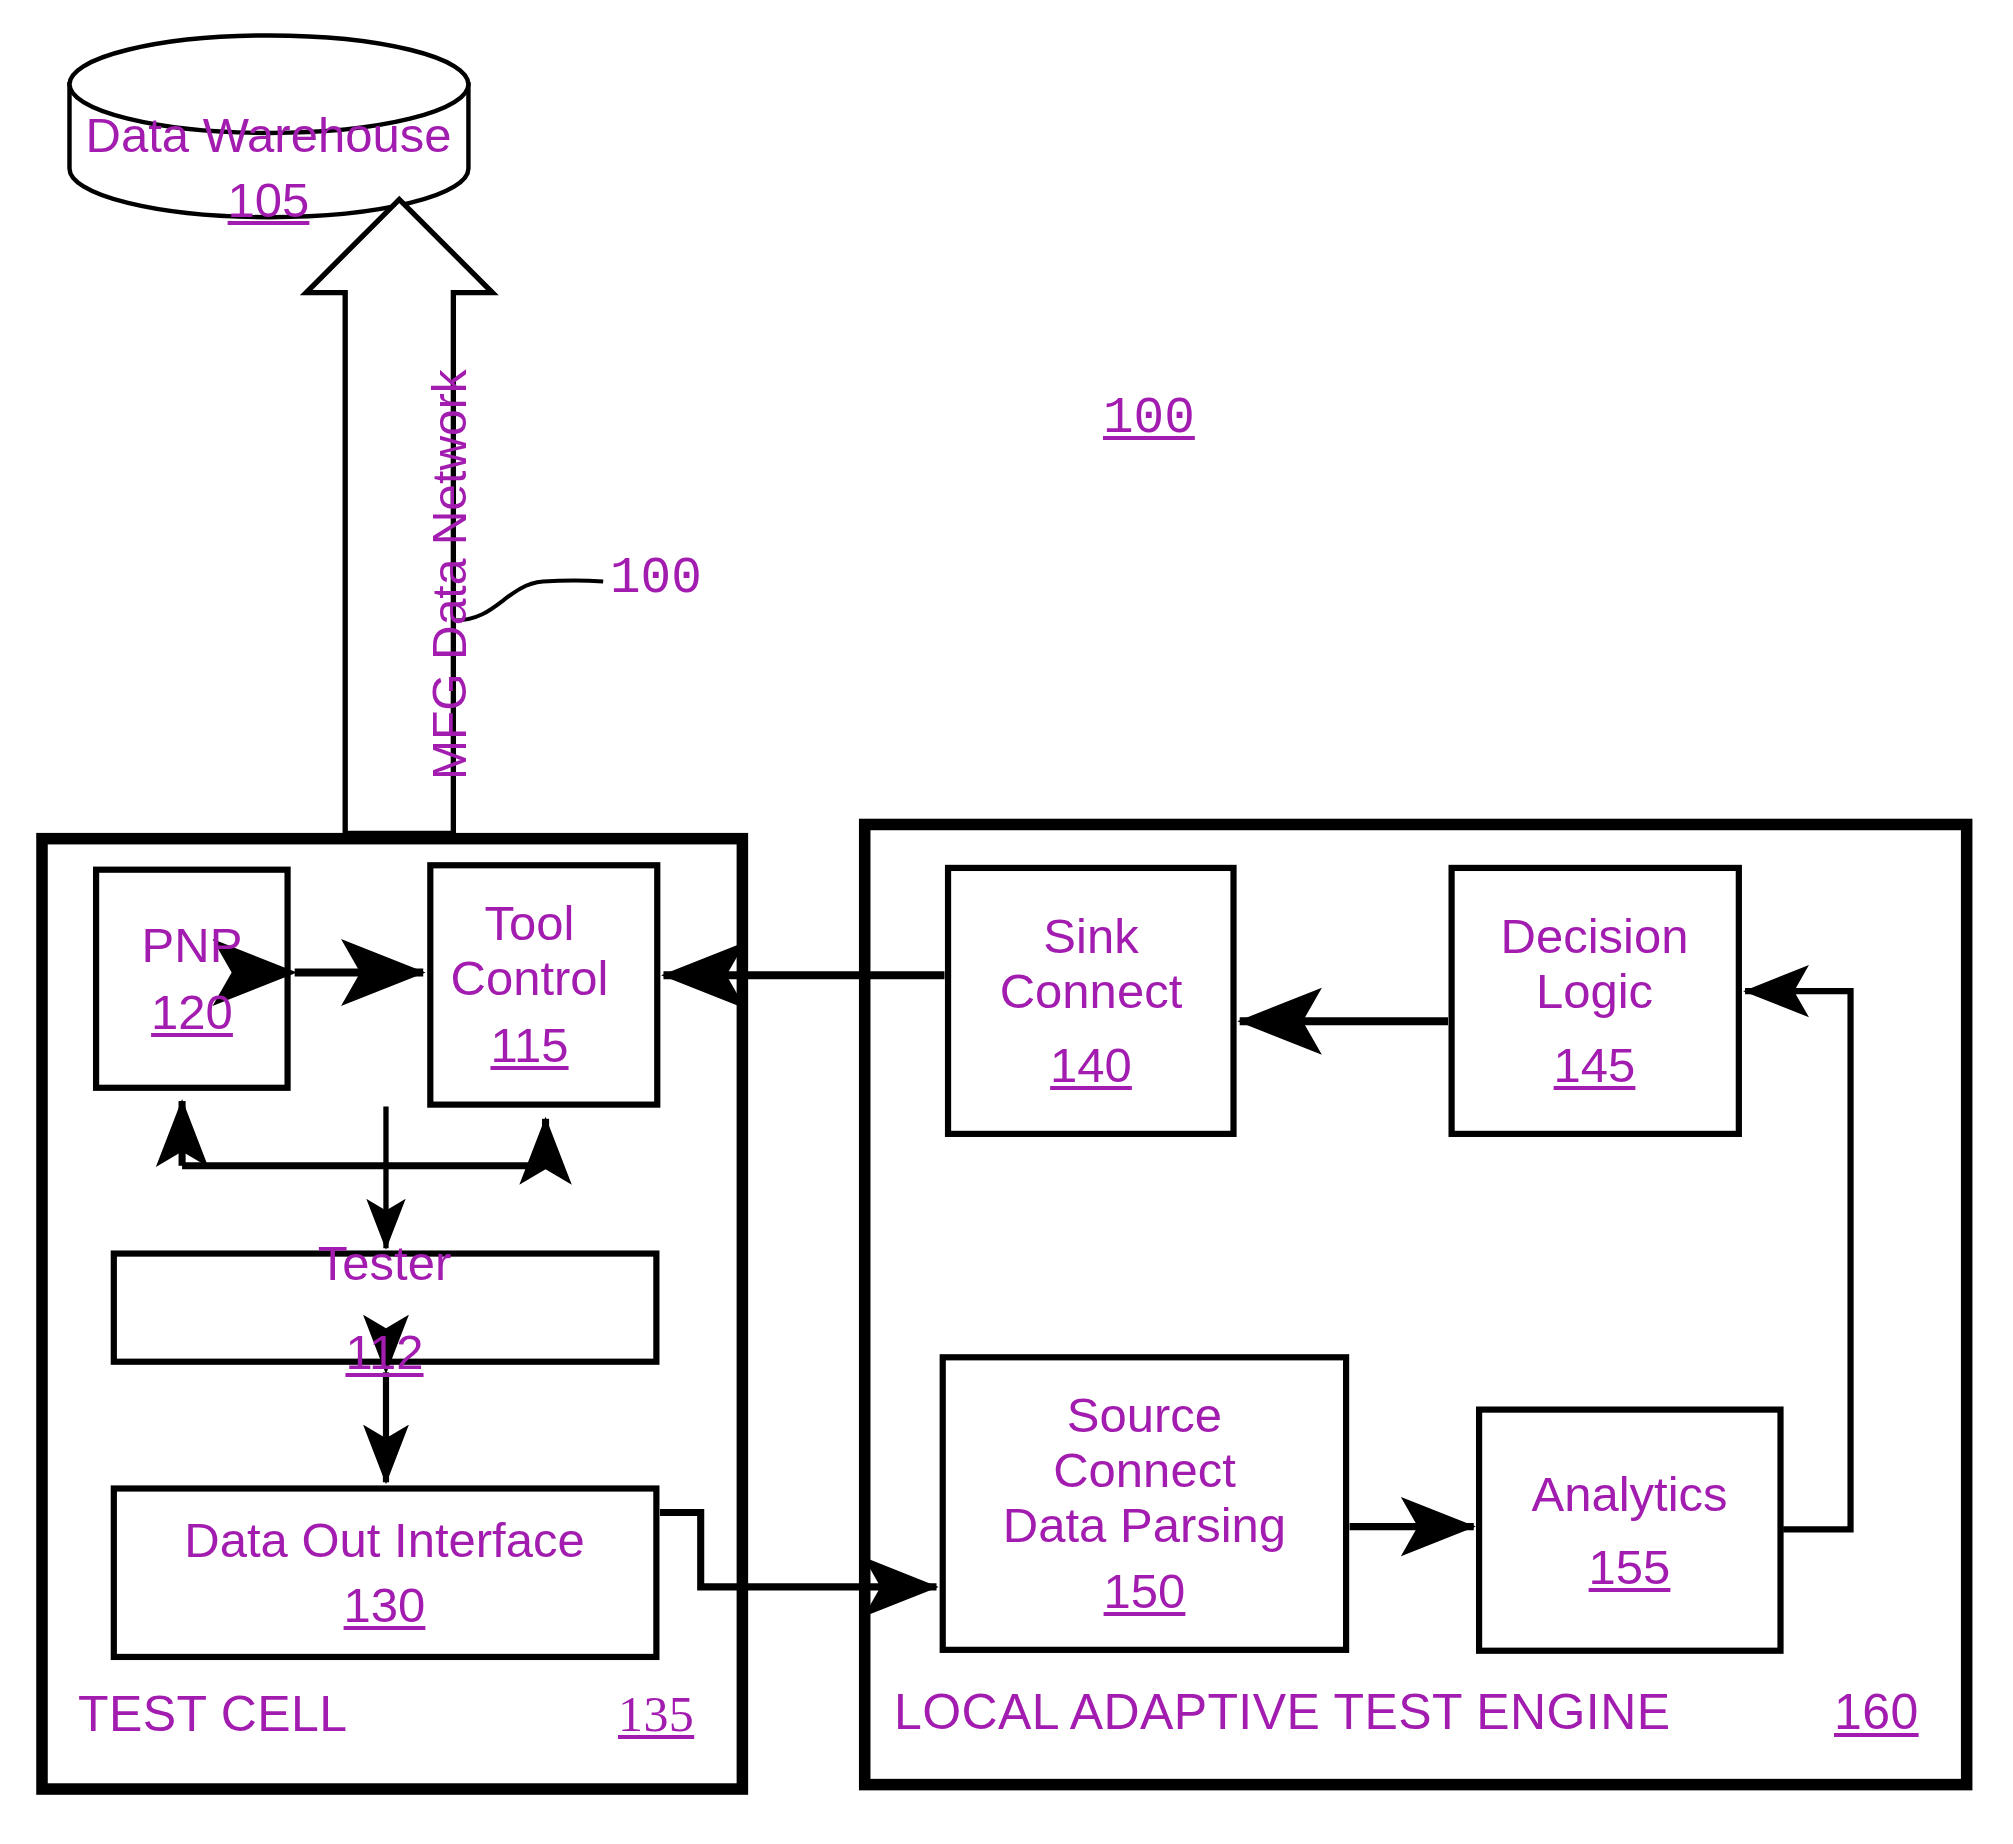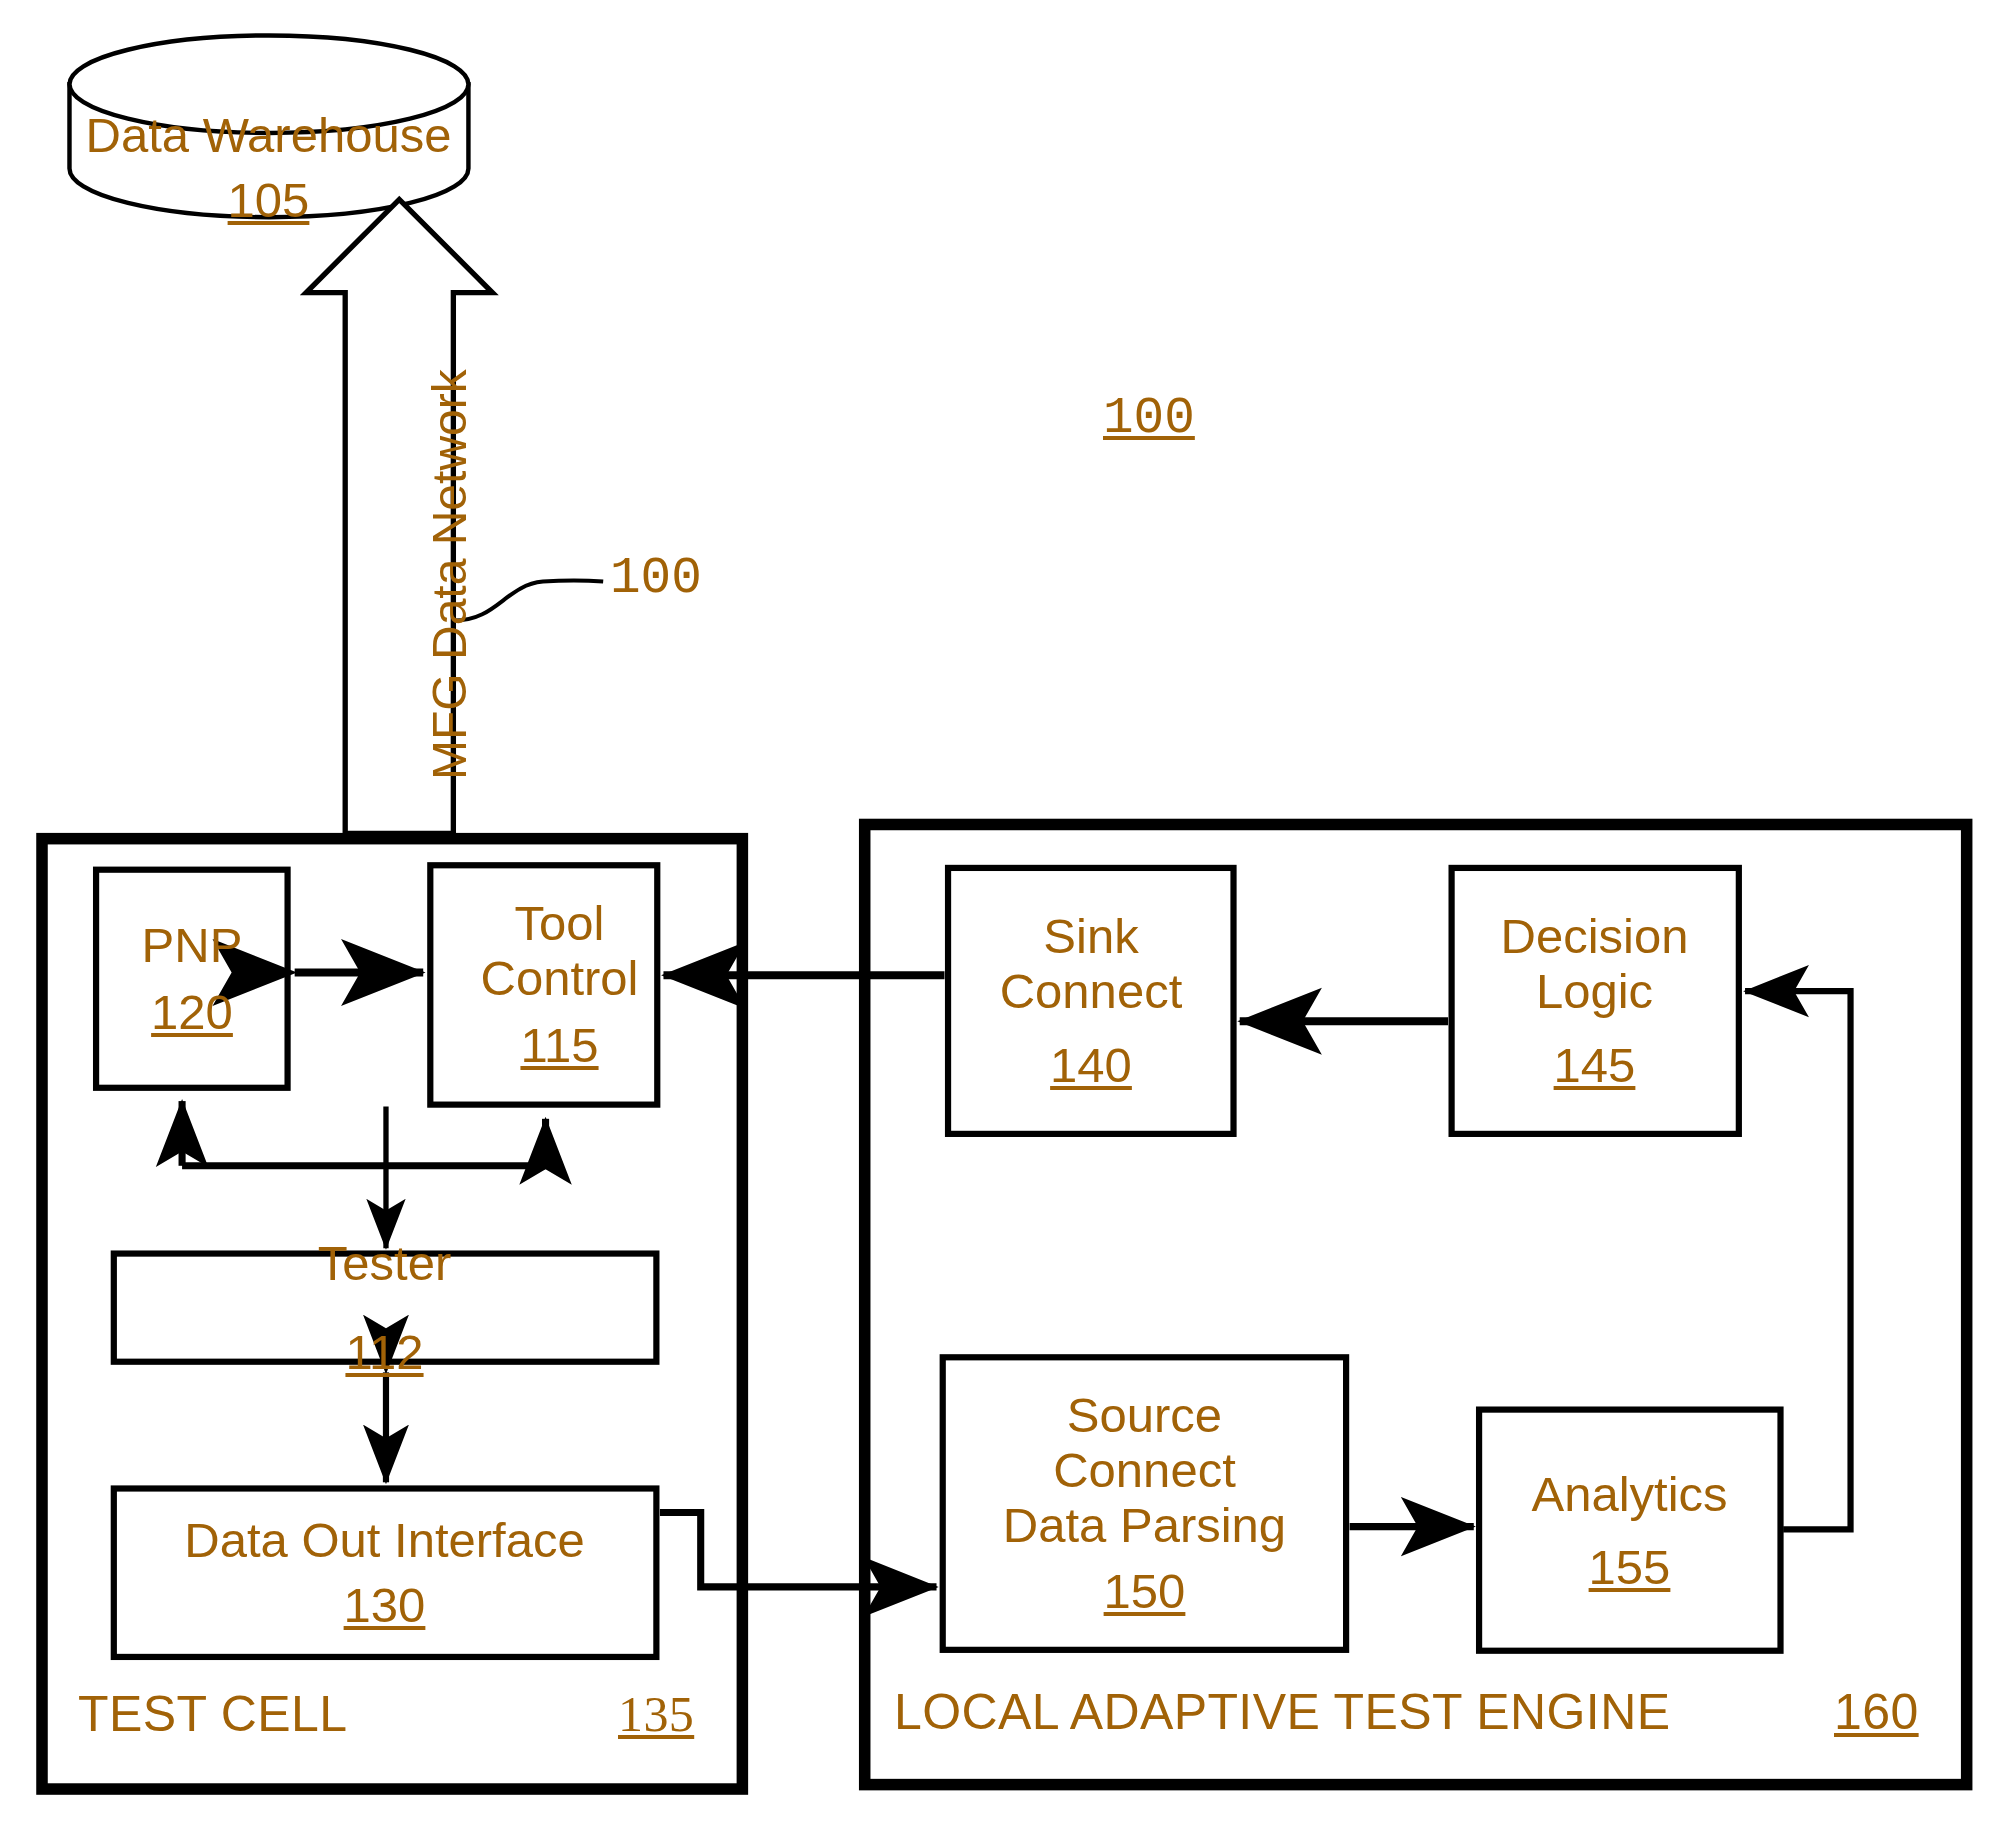--- a/index.html
+++ b/index.html
@@ -7,21 +7,21 @@
     margin: 0;
     padding: 0;
     background: #ffffff;
   }
   #canvas {
     position: relative;
     width: 2014px;
     height: 1844px;
     background: #ffffff;
     font-family: "Liberation Sans", sans-serif;
-    color: #a16207;
+    color: #a21caf;
     overflow: hidden;
   }
   svg.layer {
     position: absolute;
     left: 0;
     top: 0;
     width: 2014px;
     height: 1844px;
     pointer-events: none;
   }
@@ -133,21 +133,21 @@
 
   <div class="rot-label" style="left:422px; top:780px;">MFG Data Network</div>
 
   <div class="free-text t-num" style="left:610px; top:550px;">100</div>
 
   <div class="node-label" style="left:96px; top:870px; width:192px; height:218px;">
     <div class="t-box">PNP</div>
     <div class="t-box ref" style="margin-top:12.4px;">120</div>
   </div>
 
-  <div class="node-label" style="left:446px; top:865px; width:227px; height:239px;">
+  <div class="node-label" style="left:416px; top:865px; width:227px; height:239px;">
     <div class="t-box">Tool
 Control</div>
     <div class="t-box ref" style="margin-top:12.4px;">115</div>
   </div>
 
   <div class="node-label" style="left:113px; top:1254px; width:543px; height:108px; flex-direction:column; gap:34px;">
     <div class="t-box">Tester</div>
     <div class="t-box ref">112</div>
   </div>
 

